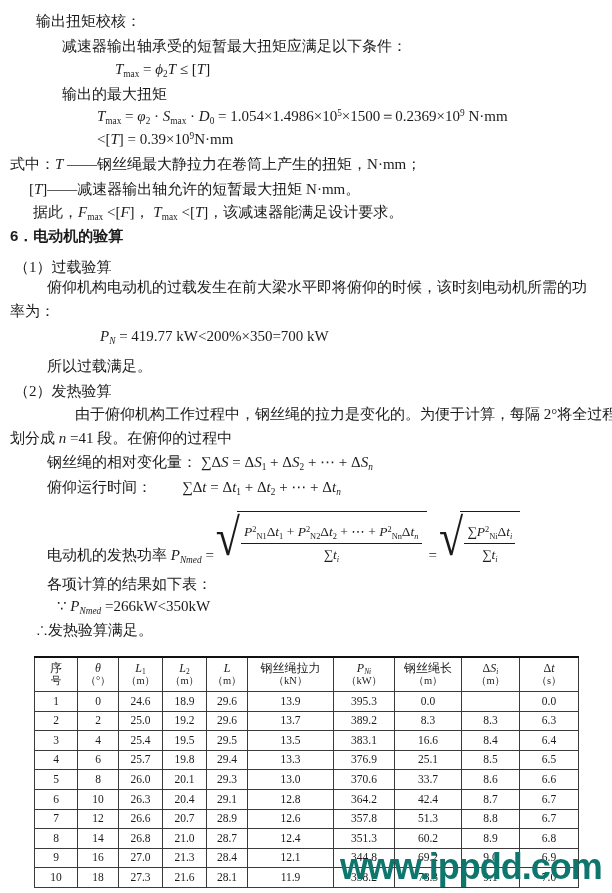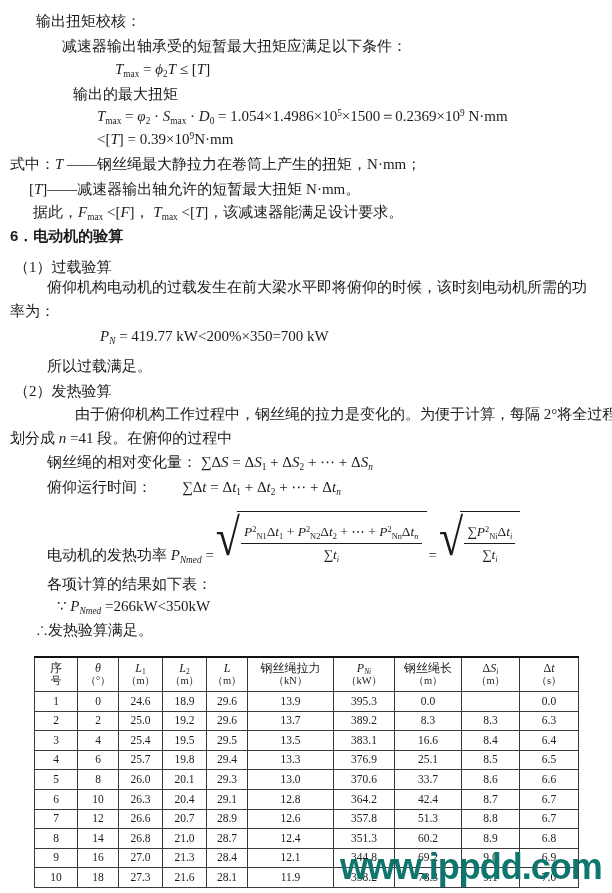--- a/index.html
+++ b/index.html
@@ -21,21 +21,21 @@
   .it{font-style:italic;}
   sub,sup{font-size:0.62em;line-height:0;}
   sub{vertical-align:-0.3em;}
   sup{vertical-align:0.5em;}
   .bold{font-weight:bold;font-family:"Liberation Sans","DejaVu Sans",sans-serif;font-size:15px;}
 
   
   .l1{top:11px;left:36px;}
   .l2{top:36px;left:62px;}
   .l3{top:59px;left:115px;}
-  .l4{top:84px;left:73px;}
+  .l4{top:84px;left:62px;}
   .l5{top:106px;left:97px;}
   .l6{top:129px;left:97px;}
   .l7{top:154px;left:10px;}
   .l8{top:179px;left:29px;}
   .l9{top:202px;left:33px;}
   .l10{top:226px;left:10px;}
   .l11{top:257px;left:14px;}
   .l12{top:277px;left:47px;}
   .l13{top:301px;left:10px;}
   .l14{top:326px;left:100px;}

